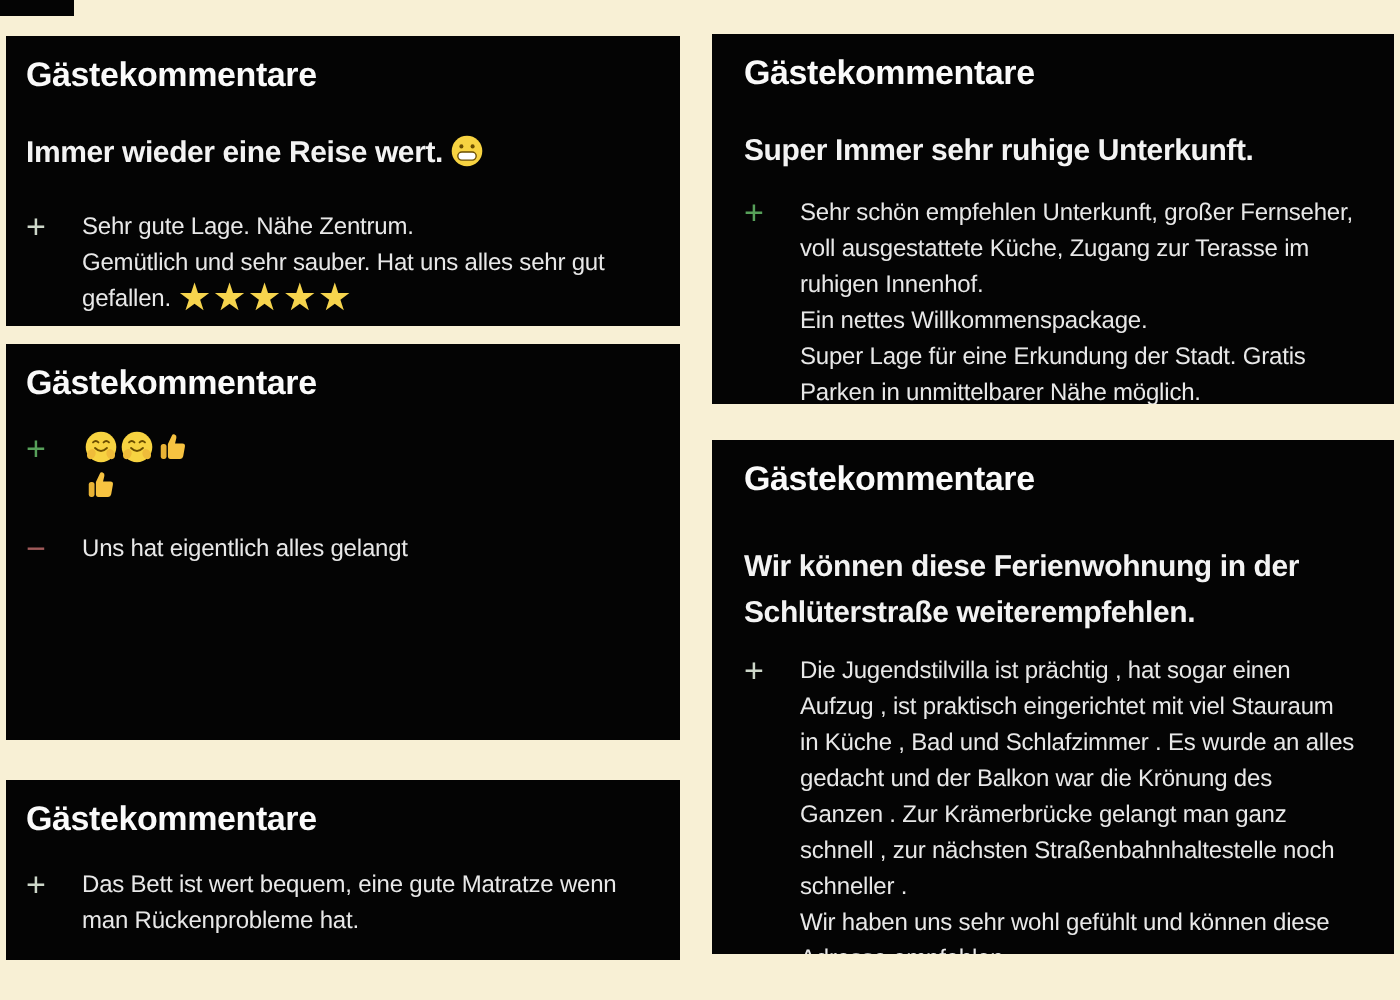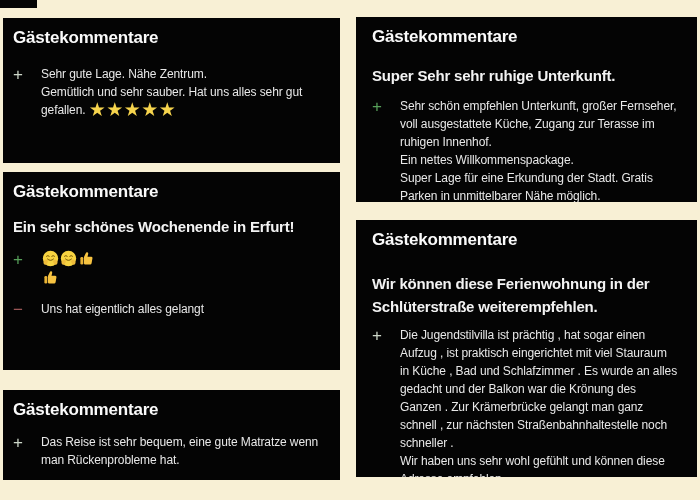--- a/index.html
+++ b/index.html
@@ -57,31 +57,36 @@
 </style>
 </head>
 <body>
 
 <div class="canvas">
 
   <div class="sliver"></div>
 
   <div class="card card-l1">
     <div class="card-title">Gästekommentare</div>
+    <div class="card-subtitle"><span>Immer wieder eine Reise wert.</span><span class="emoji"><svg width="17" height="17" viewBox="0 0 20 20">
+            <circle cx="10" cy="10" r="9" fill="#f7d341"></circle>
+            <circle cx="6.7" cy="7.3" r="1.2" fill="#6b4e00"></circle>
+            <circle cx="13.3" cy="7.3" r="1.2" fill="#6b4e00"></circle>
+            <rect x="4.6" y="10.6" width="10.8" height="4.8" rx="2.4" fill="#ffffff" stroke="#6b4e00" stroke-width="0.8"></rect>
+          </svg></span></div>
     <div class="item">
       <span class="sign plus-pale">+</span>
       <div class="itext"><span class="t">Sehr gute Lage. Nähe Zentrum.
 Gemütlich und sehr sauber. Hat uns alles sehr gut
 gefallen. </span><span class="stars">★★★★★</span></div>
     </div>
   </div>
 
   <div class="card card-l2">
     <div class="card-title">Gästekommentare</div>
-    <div class="card-subtitle">Ein sehr schönes Wochenende in Erfurt!</div>
     <div class="item">
       <span class="sign plus-strong">+</span>
       <div class="itext"><span class="emoji-row"><span class="emoji"><svg width="17" height="17" viewBox="0 0 20 20">
                 <circle cx="10" cy="10" r="9" fill="#f7d341"></circle>
                 <path d="M5.3 7.3 Q6.9 5.7 8.5 7.3" stroke="#6b4e00" fill="none" stroke-width="1.1" stroke-linecap="round"></path>
                 <path d="M11.5 7.3 Q13.1 5.7 14.7 7.3" stroke="#6b4e00" fill="none" stroke-width="1.1" stroke-linecap="round"></path>
                 <path d="M6.5 10.6 Q10 14 13.5 10.6" stroke="#6b4e00" fill="none" stroke-width="1.1" stroke-linecap="round"></path>
                 <ellipse cx="4.3" cy="14.2" rx="2.4" ry="3.1" fill="#efbc3a" transform="rotate(28 4.3 14.2)"></ellipse>
                 <ellipse cx="15.7" cy="14.2" rx="2.4" ry="3.1" fill="#efbc3a" transform="rotate(-28 15.7 14.2)"></ellipse>
               </svg></span><span class="emoji"><svg width="17" height="17" viewBox="0 0 20 20">
@@ -102,28 +107,28 @@
     <div class="item">
       <span class="sign minus">−</span>
       <div class="itext"><span class="t">Uns hat eigentlich alles gelangt</span></div>
     </div>
   </div>
 
   <div class="card card-l3">
     <div class="card-title">Gästekommentare</div>
     <div class="item">
       <span class="sign plus-pale">+</span>
-      <div class="itext"><span class="t">Das Reise ist sehr bequem, eine gute Matratze wenn
+      <div class="itext"><span class="t">Das Bett ist wert bequem, eine gute Matratze wenn
 man Rückenprobleme hat.</span></div>
     </div>
   </div>
 
   <div class="card card-r1">
     <div class="card-title">Gästekommentare</div>
-    <div class="card-subtitle">Super Sehr sehr ruhige Unterkunft.</div>
+    <div class="card-subtitle">Super Immer sehr ruhige Unterkunft.</div>
     <div class="item">
       <span class="sign plus-strong">+</span>
       <div class="itext"><span class="t">Sehr schön empfehlen Unterkunft, großer Fernseher,
 voll ausgestattete Küche, Zugang zur Terasse im
 ruhigen Innenhof.
 Ein nettes Willkommenspackage.
 Super Lage für eine Erkundung der Stadt. Gratis
 Parken in unmittelbarer Nähe möglich.</span></div>
     </div>
   </div>

